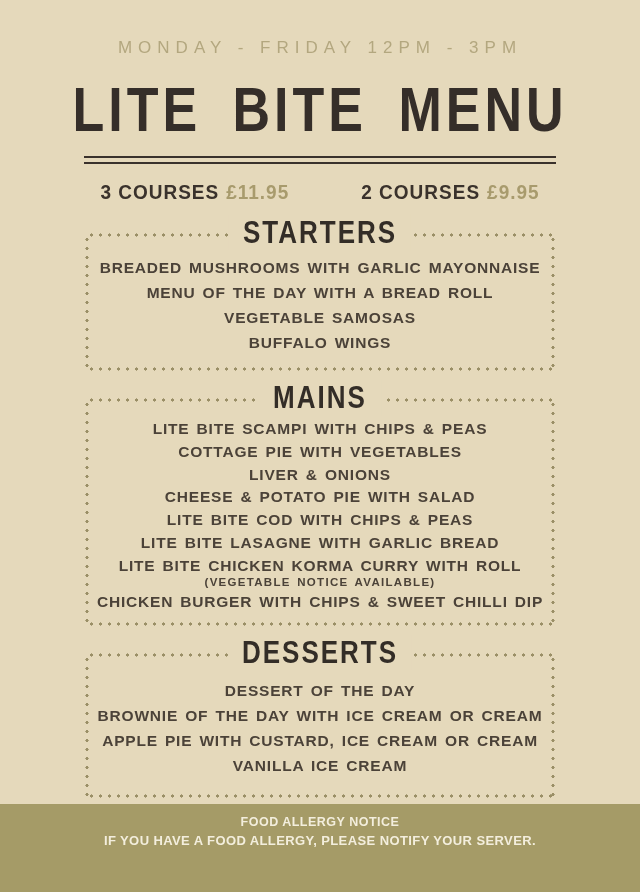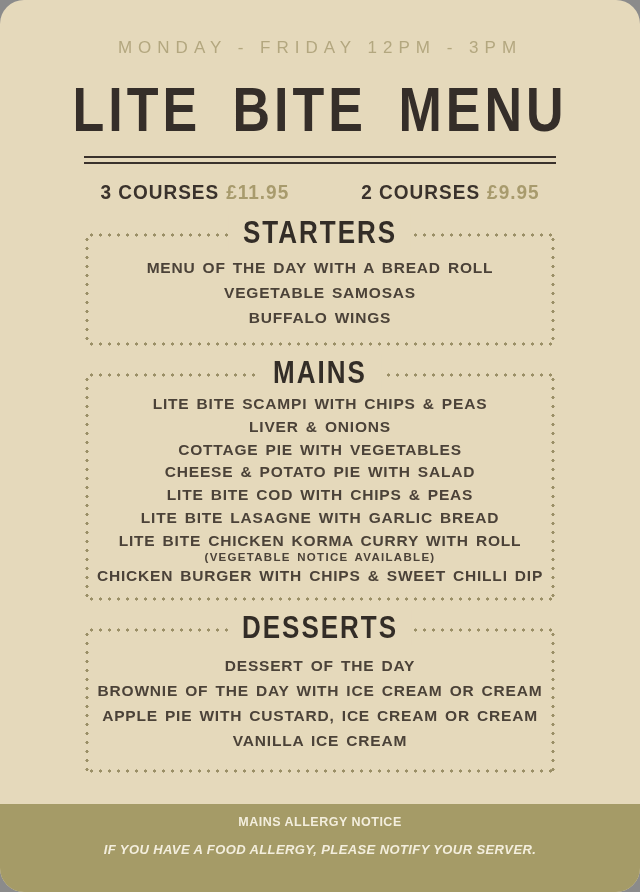--- a/index.html
+++ b/index.html
@@ -6,21 +6,20 @@
   html, body { background: #8b8b8b; }
   body { font-family: "Liberation Sans", sans-serif; }
 
   .menu {
     position: relative;
     width: 640px;
     height: 892px;
     margin: 0 auto;
     background: #e5d9bb;
     overflow: hidden;
-    border-radius: 24px;
   }
 
   
   .schedule {
     padding-top: 38px;
     text-align: center;
     color: #b3a77f;
     font-size: 17px;
     font-weight: 500;
     letter-spacing: 6px;
@@ -128,25 +127,24 @@
     letter-spacing: 0.5px;
   }
   .allergy-body {
     width: 606px;
     margin: 7px auto 0;
     font-size: 11.5px;
     line-height: 1.3;
     color: #efe9d5;
   }
   .allergy-footer {
-    margin-top: 13px;
+    margin-top: 4px;
     font-size: 13px;
     font-weight: 700;
     letter-spacing: 0.4px;
-    font-style: italic;
   }
 </style>
 </head>
 <body>
 
 <main class="menu">
 
   <div class="schedule">MONDAY - FRIDAY 12PM - 3PM</div>
 
   <h1 class="title">LITE BITE MENU</h1>
@@ -160,42 +158,45 @@
     <div class="price-item">
       <span class="label">2 COURSES</span><span class="price">£9.95</span>
     </div>
   </div>
 
   <div id="sections">
   <section class="box s-starters">
     <h2 class="box-title">STARTERS</h2>
     <ul class="items">
           <li>
+            <span class="item-name">BREADED MUSHROOMS WITH GARLIC MAYONNAISE</span>
+          </li>
+          <li>
             <span class="item-name">MENU OF THE DAY WITH A BREAD ROLL</span>
           </li>
           <li>
             <span class="item-name">VEGETABLE SAMOSAS</span>
           </li>
           <li>
             <span class="item-name">BUFFALO WINGS</span>
           </li>
         </ul>
   </section>
 
   <section class="box s-mains">
     <h2 class="box-title">MAINS</h2>
     <ul class="items">
           <li>
             <span class="item-name">LITE BITE SCAMPI WITH CHIPS &amp; PEAS</span>
           </li>
           <li>
+            <span class="item-name">COTTAGE PIE WITH VEGETABLES</span>
+          </li>
+          <li>
             <span class="item-name">LIVER &amp; ONIONS</span>
-          </li>
-          <li>
-            <span class="item-name">COTTAGE PIE WITH VEGETABLES</span>
           </li>
           <li>
             <span class="item-name">CHEESE &amp; POTATO PIE WITH SALAD</span>
           </li>
           <li>
             <span class="item-name">LITE BITE COD WITH CHIPS &amp; PEAS</span>
           </li>
           <li>
             <span class="item-name">LITE BITE LASAGNE WITH GARLIC BREAD</span>
           </li>
@@ -222,17 +223,17 @@
             <span class="item-name">APPLE PIE WITH CUSTARD, ICE CREAM OR CREAM</span>
           </li>
           <li>
             <span class="item-name">VANILLA ICE CREAM</span>
           </li>
         </ul>
   </section>
 </div>
 
   <footer class="allergy">
-    <div class="allergy-heading">MAINS ALLERGY NOTICE</div>
+    <div class="allergy-heading">FOOD ALLERGY NOTICE</div>
     <div class="allergy-footer">IF YOU HAVE A FOOD ALLERGY, PLEASE NOTIFY YOUR SERVER.</div>
   </footer>
 
 </main>
 
 </body></html>

